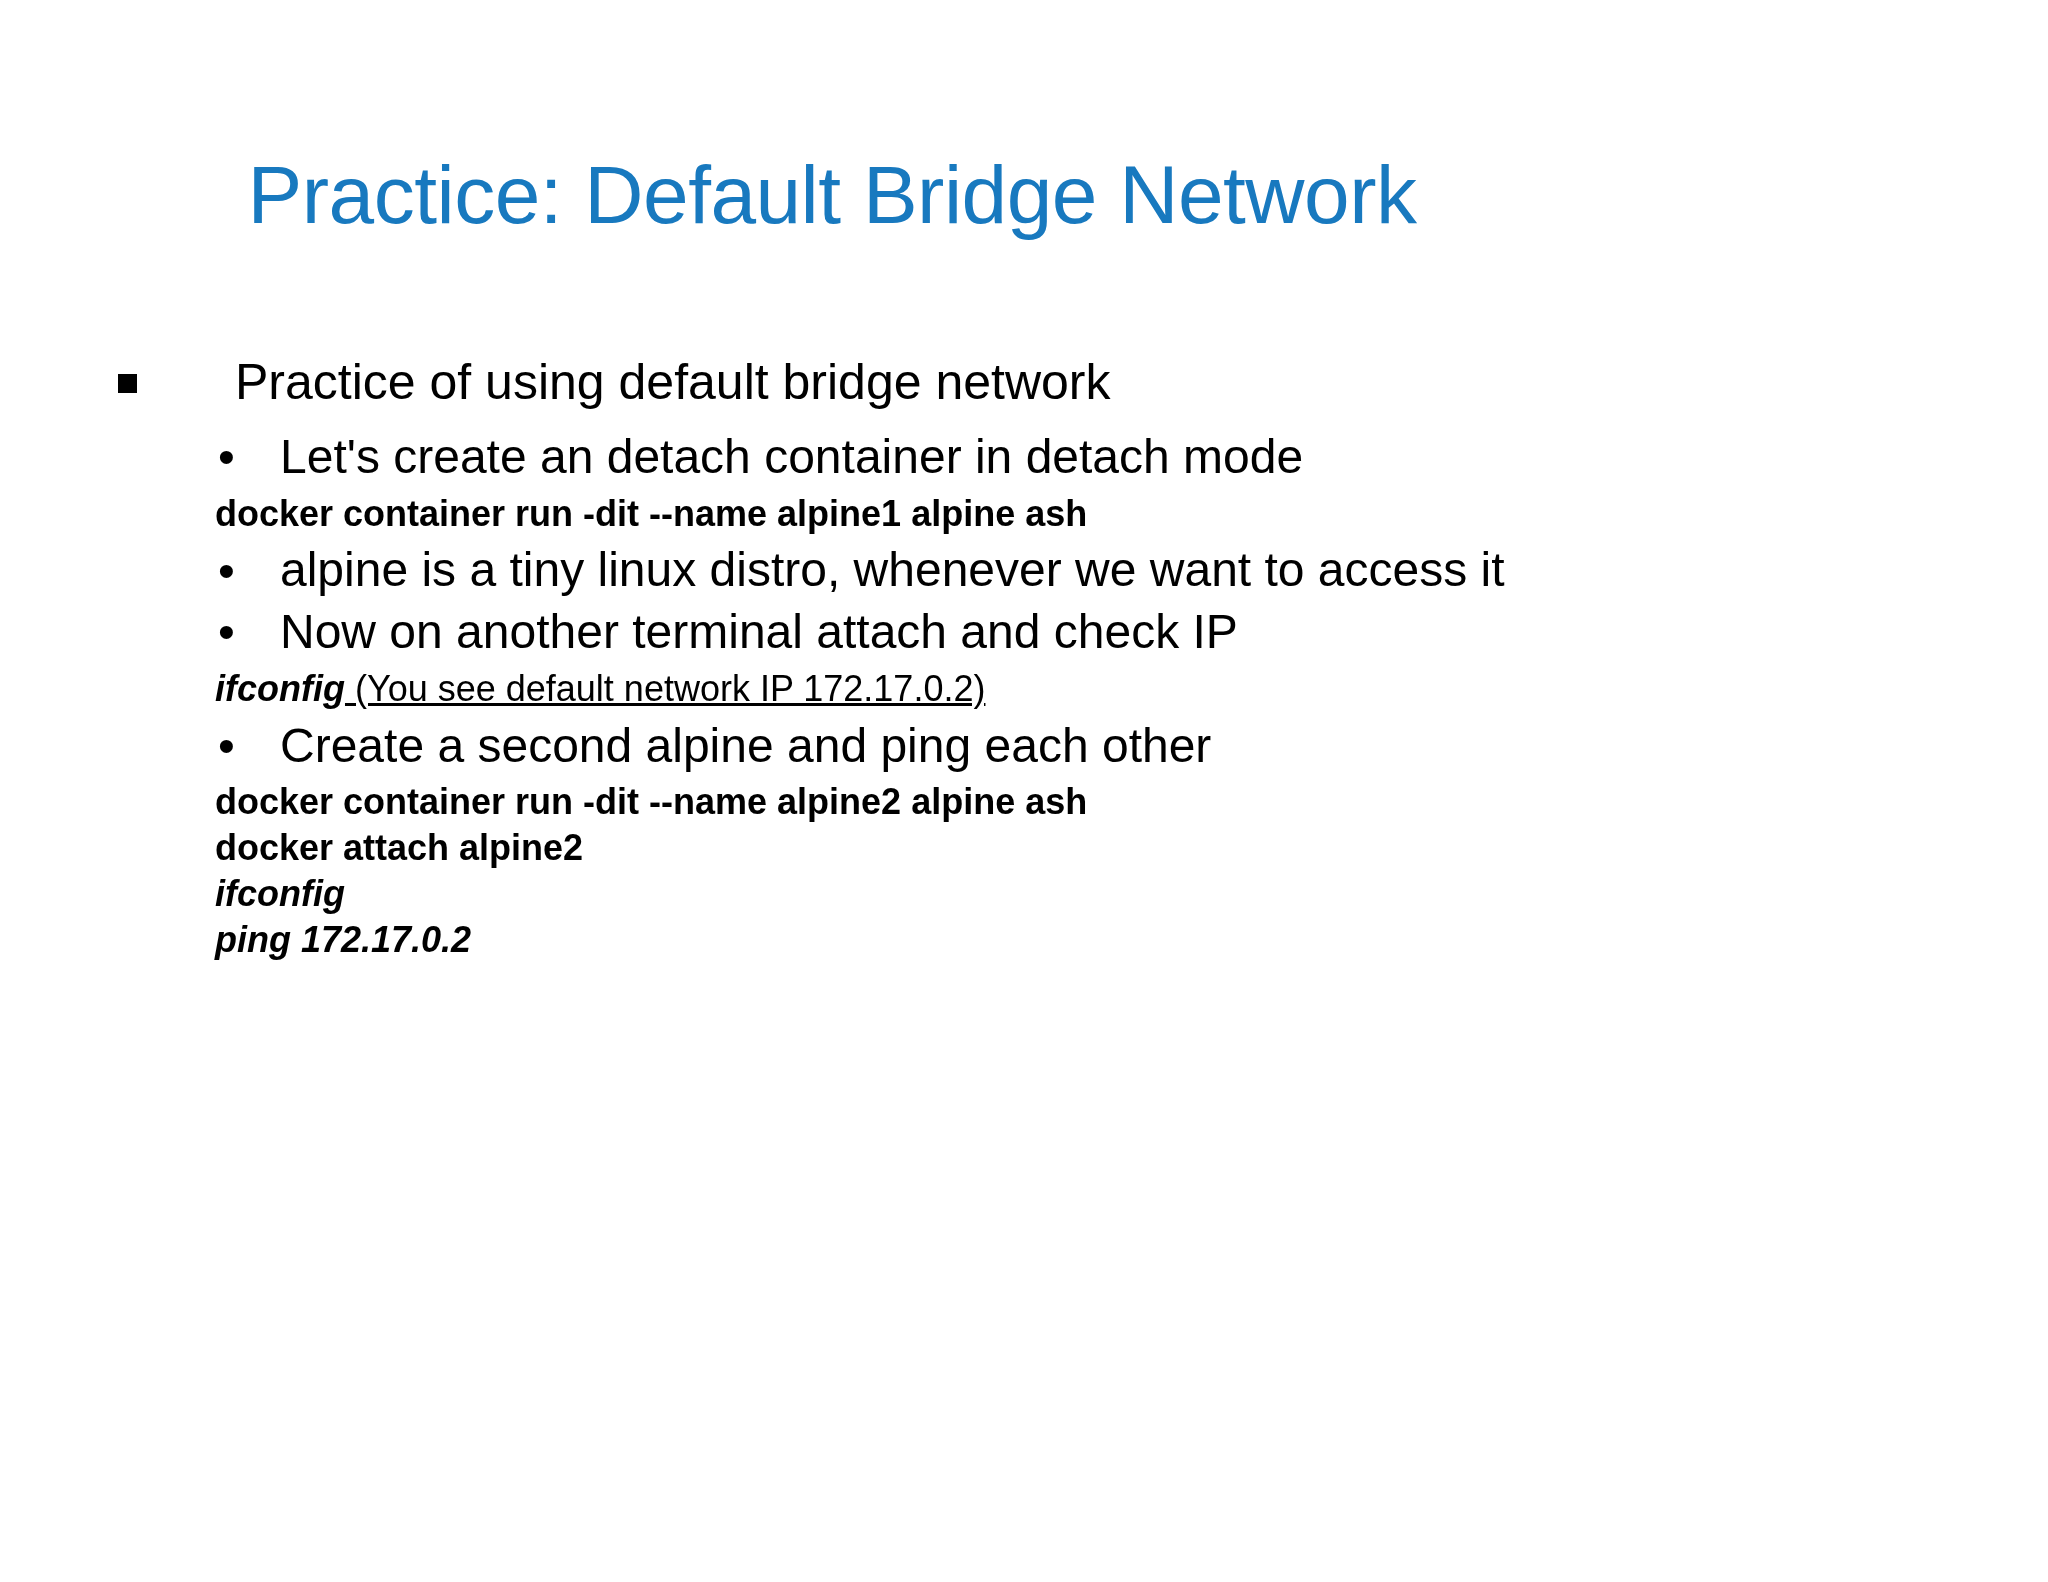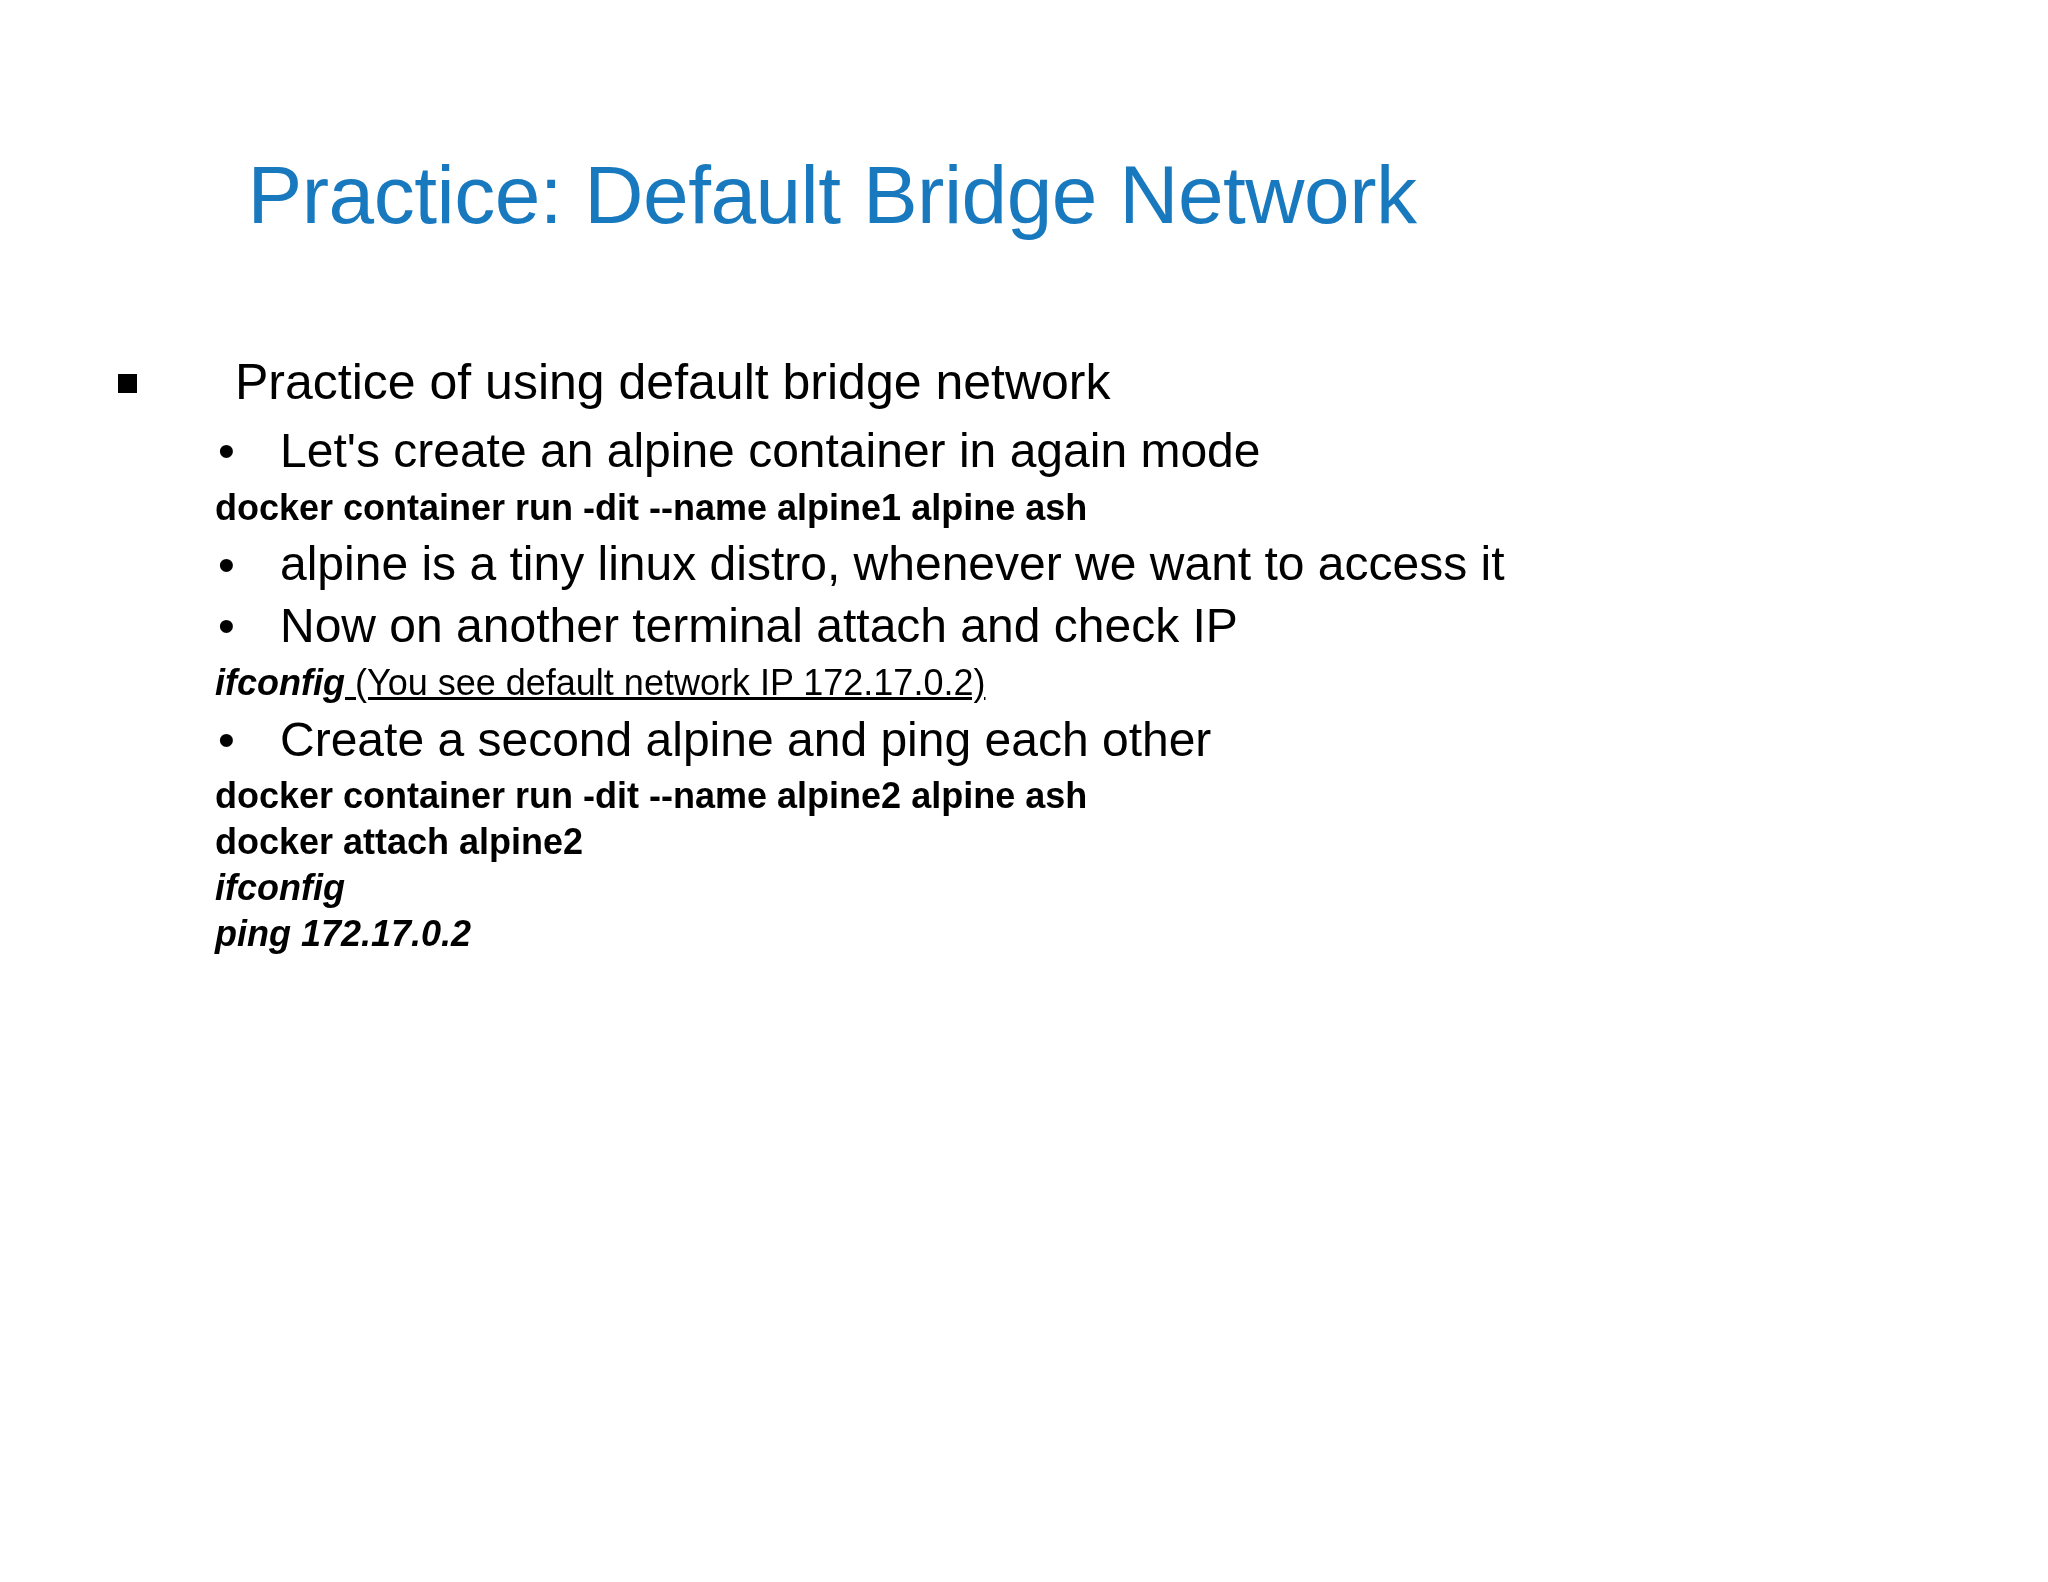--- a/index.html
+++ b/index.html
@@ -44,21 +44,21 @@
     left: 110px;
     top: 352px;
     width: 1860px;
   }
 
   .lvl1 {
     position: relative;
     padding-left: 125px;
     font-size: 50px;
     line-height: 1.20;
-    margin-bottom: 10px;
+    margin-bottom: 16px;
   }
   .lvl1 .sq-bullet {
     position: absolute;
     left: 8px;
     top: 22px;
     width: 19px;
     height: 19px;
     background: #000000;
   }
 
@@ -113,21 +113,21 @@
 
   <div class="body-block">
 
     <div class="lvl1">
       <span class="sq-bullet"></span>
       <span>Practice of using default bridge network</span>
     </div>
 
     <div class="lvl2">
       <span class="dot-bullet">•</span>
-      <span>Let's create an alpine container in again mode</span>
+      <span>Let's create an detach container in detach mode</span>
     </div>
 
     <div class="cmdline bold">docker container run -dit --name alpine1 alpine ash</div>
 
     <div class="lvl2 wrap2">
       <span class="dot-bullet">•</span>
       <span>alpine is a tiny linux distro, whenever we want to access it</span><br>
     </div>
 
     <div class="lvl2">

